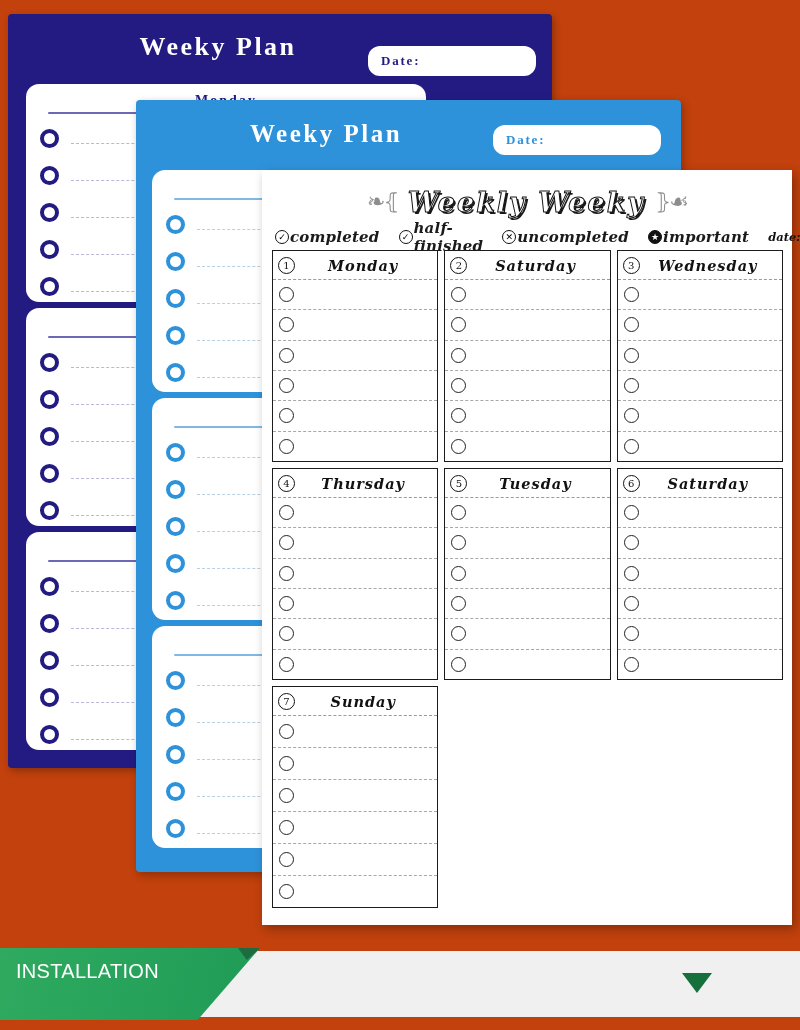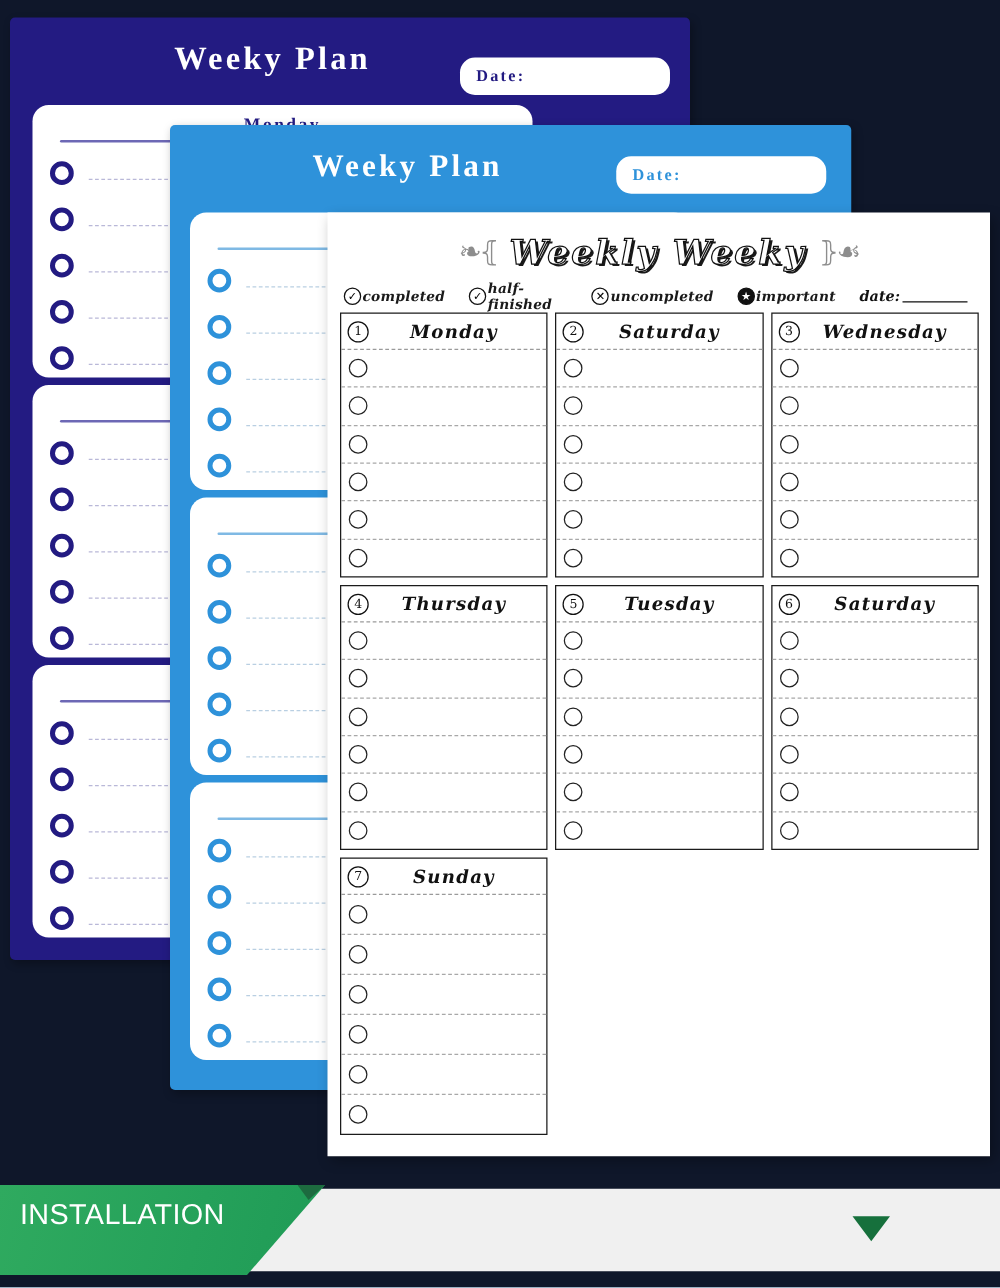--- a/index.html
+++ b/index.html
@@ -2,21 +2,21 @@
 <html><head>
 <meta charset="utf-8">
 <style>
   * { box-sizing: border-box; margin: 0; padding: 0; }
   html, body {
     width: 800px; height: 1030px;
     background: #ffffff;
     font-family: "Liberation Serif", serif;
     overflow: hidden;
   }
-  #stage { position: relative; width: 800px; height: 1030px; background: #0f172a; }
+  #stage { position: relative; width: 800px; height: 1030px; background: #c2410c; }
 
   
   .card-dark {
     position: absolute; left: 8px; top: 14px; width: 544px; height: 754px;
     background: #231b82; border-radius: 4px;
     box-shadow: 2px 3px 7px rgba(0,0,0,0.28);
   }
   .card-mid {
     position: absolute; left: 136px; top: 100px; width: 545px; height: 772px;
     background: #2e92da; border-radius: 4px;
@@ -93,21 +93,21 @@
   }
   .legend-item { display: flex; align-items: center; margin-right: 19px; }
   .legend-ico {
     width: 14px; height: 14px; border-radius: 50%; border: 1.3px solid #111;
     display: inline-flex; align-items: center; justify-content: center;
     font-size: 9px; line-height: 1; margin-right: 1px; flex: 0 0 14px;
   }
   .legend-ico.filled { background: #111; color: #fff; }
   .legend-txt {
     font-family: "DejaVu Serif", serif; font-style: italic;
-    font-weight: bold; font-size: 11px; letter-spacing: .2px; color: #1a1a1a;
+    font-weight: bold; font-size: 15px; letter-spacing: .2px; color: #1a1a1a;
   }
   .date-slot { margin-left: auto; display: flex; align-items: flex-end; padding-right: 6px; }
   .date-lbl {
     font-family: "DejaVu Serif", serif; font-style: italic; font-weight: bold;
     font-size: 11.5px; color: #111;
   }
   .date-rule { width: 52px; border-bottom: 1.6px solid #111; margin-left: 2px; margin-bottom: 2px; }
 
   .grid {
     display: grid; grid-template-columns: repeat(3, 1fr);
@@ -147,21 +147,21 @@
     background: linear-gradient(105deg, #2faa5f 0%, #25a15a 60%, #1f9b56 100%);
     clip-path: polygon(0 0, 100% 0, 76% 100%, 0 100%);
   }
   .banner-green-notch {
     position: absolute; left: 238px; top: 0; width: 22px; height: 12px;
     background: #1d6b3f; clip-path: polygon(0 0, 100% 0, 40% 100%);
   }
   .banner-text {
     position: absolute; left: 16px; top: 10px; width: 210px;
     color: #ffffff; font-family: "Liberation Sans", sans-serif;
-    font-size: 23px; line-height: 26px; letter-spacing: .3px;
+    font-size: 20px; line-height: 26px; letter-spacing: .3px;
   }
   .banner-arrow {
     position: absolute; right: 88px; top: 25px;
     width: 0; height: 0; border-left: 15px solid transparent;
     border-right: 15px solid transparent; border-top: 20px solid #16703c;
   }
 </style>
 </head>
 <body>
 

